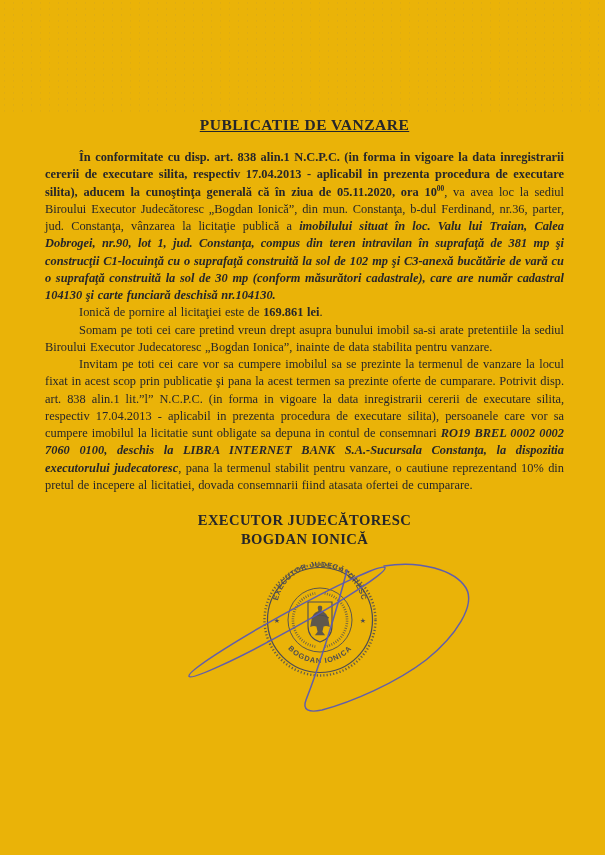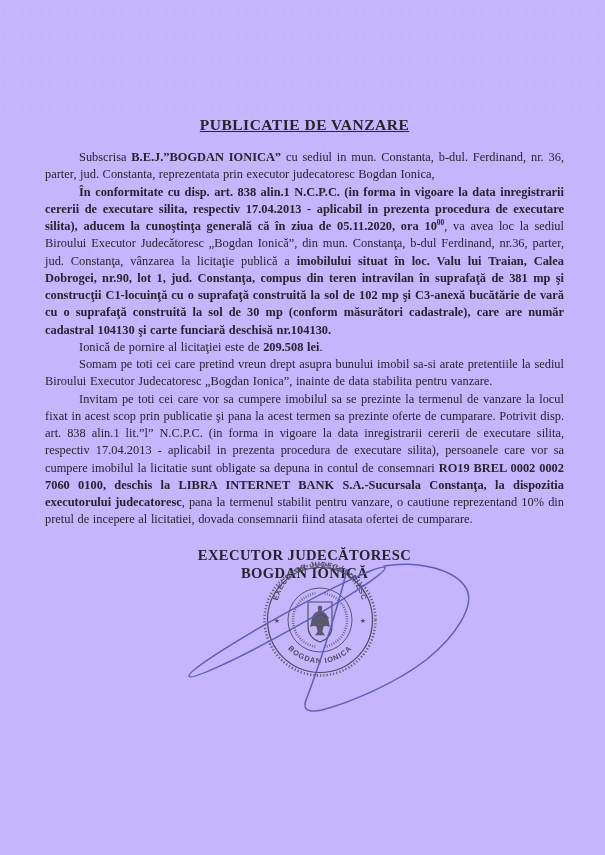--- a/index.html
+++ b/index.html
@@ -6,41 +6,41 @@
     --ink:#26262a;
     --stamp-ink:#4b4b55;
     --sig-ink:#5a5ab4;
   }
   html,body{margin:0;padding:0;}
   body{
     width:605px;height:855px;background:#fdfdfc;
     font-family:"Liberation Serif","DejaVu Serif",serif;
     color:var(--ink);position:relative;overflow:hidden;
   }
-  .page{position:absolute;inset:0;background:#c4b5fd;}
+  .page{position:absolute;inset:0;background:#eab308;}
   
   .bleed{
     position:absolute;left:0;top:0;right:0;height:112px;
     background-image:radial-gradient(#77777a 0.6px, transparent 0.9px),
                      radial-gradient(#8a8a8d 0.5px, transparent 0.8px);
     background-size:9px 6px,13px 8px;background-position:0 0,4px 3px;
     opacity:.16;filter:blur(.3px);
   }
   .content{position:absolute;left:45px;right:41px;top:116px;}
   .doc-title{
     font-size:15.5px;font-weight:bold;text-align:center;
     text-decoration:underline;margin:0 0 15px 0;letter-spacing:.5px;
   }
   .para{
     margin:0;font-size:12.4px;line-height:17.25px;
     text-align:justify;word-spacing:.5px;
   }
   .para.indent{text-indent:34px;}
   .b{font-weight:700;}
-  .bi{font-weight:700;}
+  .bi{font-weight:700;font-style:italic;}
   .bu{font-weight:700;}
   .sup{vertical-align:super;font-size:.6em;line-height:0;}
   .signoff{
     margin-top:17px;text-align:center;font-weight:700;
     font-size:14.6px;line-height:18.5px;letter-spacing:.4px;
   }
   .seal-area{position:absolute;left:168px;top:552px;width:330px;height:190px;}
   .stamp-stroke{fill:none;stroke:var(--stamp-ink);}
   .stamp-text{fill:var(--stamp-ink);font-weight:700;
     font-family:"Liberation Sans","DejaVu Sans",sans-serif;}
@@ -49,23 +49,22 @@
 </style>
 </head>
 <body>
 
 <div class="page">
   <div class="bleed"></div>
 
   <div class="content">
     <h1 class="doc-title">PUBLICATIE DE VANZARE</h1>
     <div>
-        <p class="para indent"><span>Subscrisa </span><span class="b">B.E.J.”BOGDAN IONICA”</span><span> cu sediul in mun. Constanta, b-dul. Ferdinand, nr. 36, parter, jud. Constanta, reprezentata prin executor judecatoresc Bogdan Ionica,</span></p>
         <p class="para indent"><span class="b">În conformitate cu disp. art. 838 alin.1 N.C.P.C. (in forma in vigoare la data inregistrarii cererii de executare silita, respectiv 17.04.2013 - aplicabil in prezenta procedura de executare silita), aducem la cunoştinţa generală că în ziua de </span><span class="bu">05.11.2020, ora 10</span><span class="bu sup">00</span><span>, va avea loc la sediul Biroului Executor Judecătoresc „Bogdan Ionică”, din mun. Constanţa, b-dul Ferdinand, nr.36, parter, jud. Constanţa, vânzarea la licitaţie publică a </span><span class="bi">imobilului situat în loc. Valu lui Traian, Calea Dobrogei, nr.90, lot 1, jud. Constanţa, compus din teren intravilan în suprafaţă de 381 mp şi construcţii C1-locuinţă  cu o suprafaţă construită la sol de 102 mp şi C3-anexă bucătărie de vară cu o suprafaţă construită la sol de 30 mp (conform măsurători cadastrale), care are număr cadastral 104130 şi carte funciară deschisă nr.104130.</span></p>
-        <p class="para indent"><span>Ionică de pornire al licitaţiei este de </span><span class="bu">209.508 lei</span><span>.</span></p>
+        <p class="para indent"><span>Ionică de pornire al licitaţiei este de </span><span class="bu">169.861 lei</span><span>.</span></p>
         <p class="para indent"><span>Somam pe toti cei care pretind vreun drept asupra bunului imobil sa-si arate pretentiile la sediul Biroului Executor Judecatoresc „Bogdan Ionica”, inainte de data stabilita pentru vanzare.</span></p>
         <p class="para indent"><span>Invitam pe toti cei care vor sa cumpere imobilul sa se prezinte la termenul de vanzare la locul fixat in acest scop prin publicatie şi pana la acest termen sa prezinte oferte de cumparare. Potrivit disp. art. 838 alin.1 lit.”l” N.C.P.C. (in forma in vigoare la data inregistrarii cererii de executare silita, respectiv 17.04.2013 - aplicabil in prezenta procedura de executare silita), persoanele care vor sa cumpere imobilul la licitatie sunt obligate sa depuna in contul de consemnari </span><span class="bi">RO19 BREL 0002 0002 7060  0100, deschis la LIBRA INTERNET BANK S.A.-Sucursala Constanţa, la dispozitia executorului judecatoresc</span><span>, pana la termenul stabilit pentru vanzare, o cautiune reprezentand 10% din pretul de incepere al licitatiei, dovada consemnarii fiind atasata ofertei de cumparare.</span></p>
       </div>
     <div class="signoff">
       <div>EXECUTOR JUDECĂTORESC</div>
       <div>BOGDAN IONICĂ</div>
     </div>
   </div>
 
   <svg class="seal-area" viewBox="0 0 330 190">

